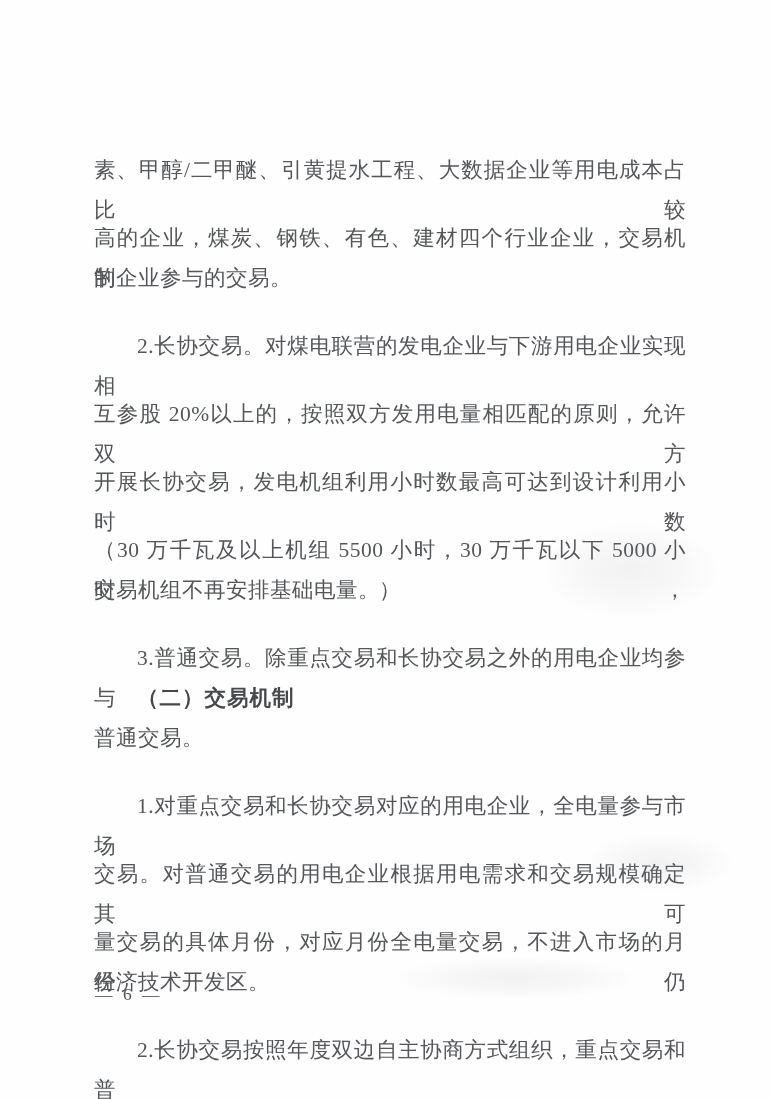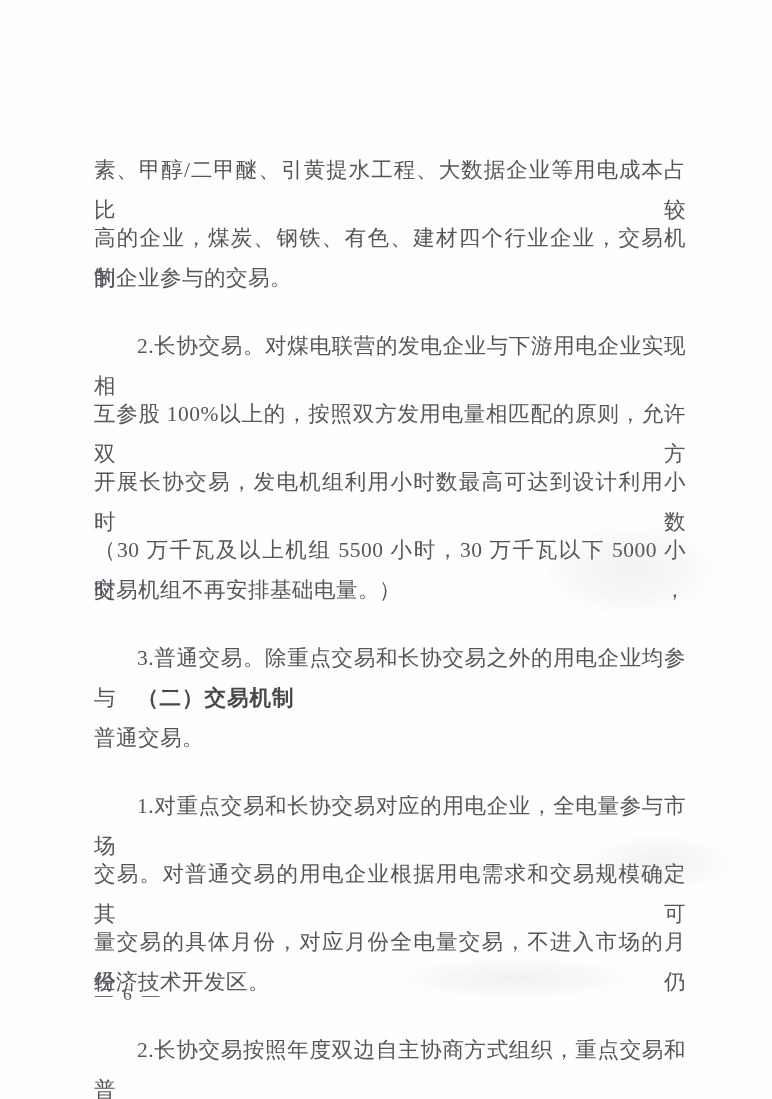--- a/index.html
+++ b/index.html
@@ -68,21 +68,21 @@
 <body>
 
 <div class="page">
 
   <div class="text-block">
 
   <div class="line fill">素、甲醇/二甲醚、引黄提水工程、大数据企业等用电成本占比较</div>
       <div class="line fill">高的企业，煤炭、钢铁、有色、建材四个行业企业，交易机制</div>
       <div class="line">的企业参与的交易。</div>
       <div class="line indent fill">2.长协交易。对煤电联营的发电企业与下游用电企业实现相</div>
-      <div class="line fill">互参股 100%以上的，按照双方发用电量相匹配的原则，允许双方</div>
+      <div class="line fill">互参股 20%以上的，按照双方发用电量相匹配的原则，允许双方</div>
       <div class="line fill">开展长协交易，发电机组利用小时数最高可达到设计利用小时数</div>
       <div class="line fill">（30 万千瓦及以上机组 5500 小时，30 万千瓦以下 5000 小时），</div>
       <div class="line">交易机组不再安排基础电量。</div>
       <div class="line indent fill">3.普通交易。除重点交易和长协交易之外的用电企业均参与</div>
       <div class="line indent bold">（二）交易机制</div>
       <div class="line">普通交易。</div>
       <div class="line indent fill">1.对重点交易和长协交易对应的用电企业，全电量参与市场</div>
       <div class="line fill">交易。对普通交易的用电企业根据用电需求和交易规模确定其可</div>
       <div class="line fill">量交易的具体月份，对应月份全电量交易，不进入市场的月份仍</div>
       <div class="line">经济技术开发区。</div>

